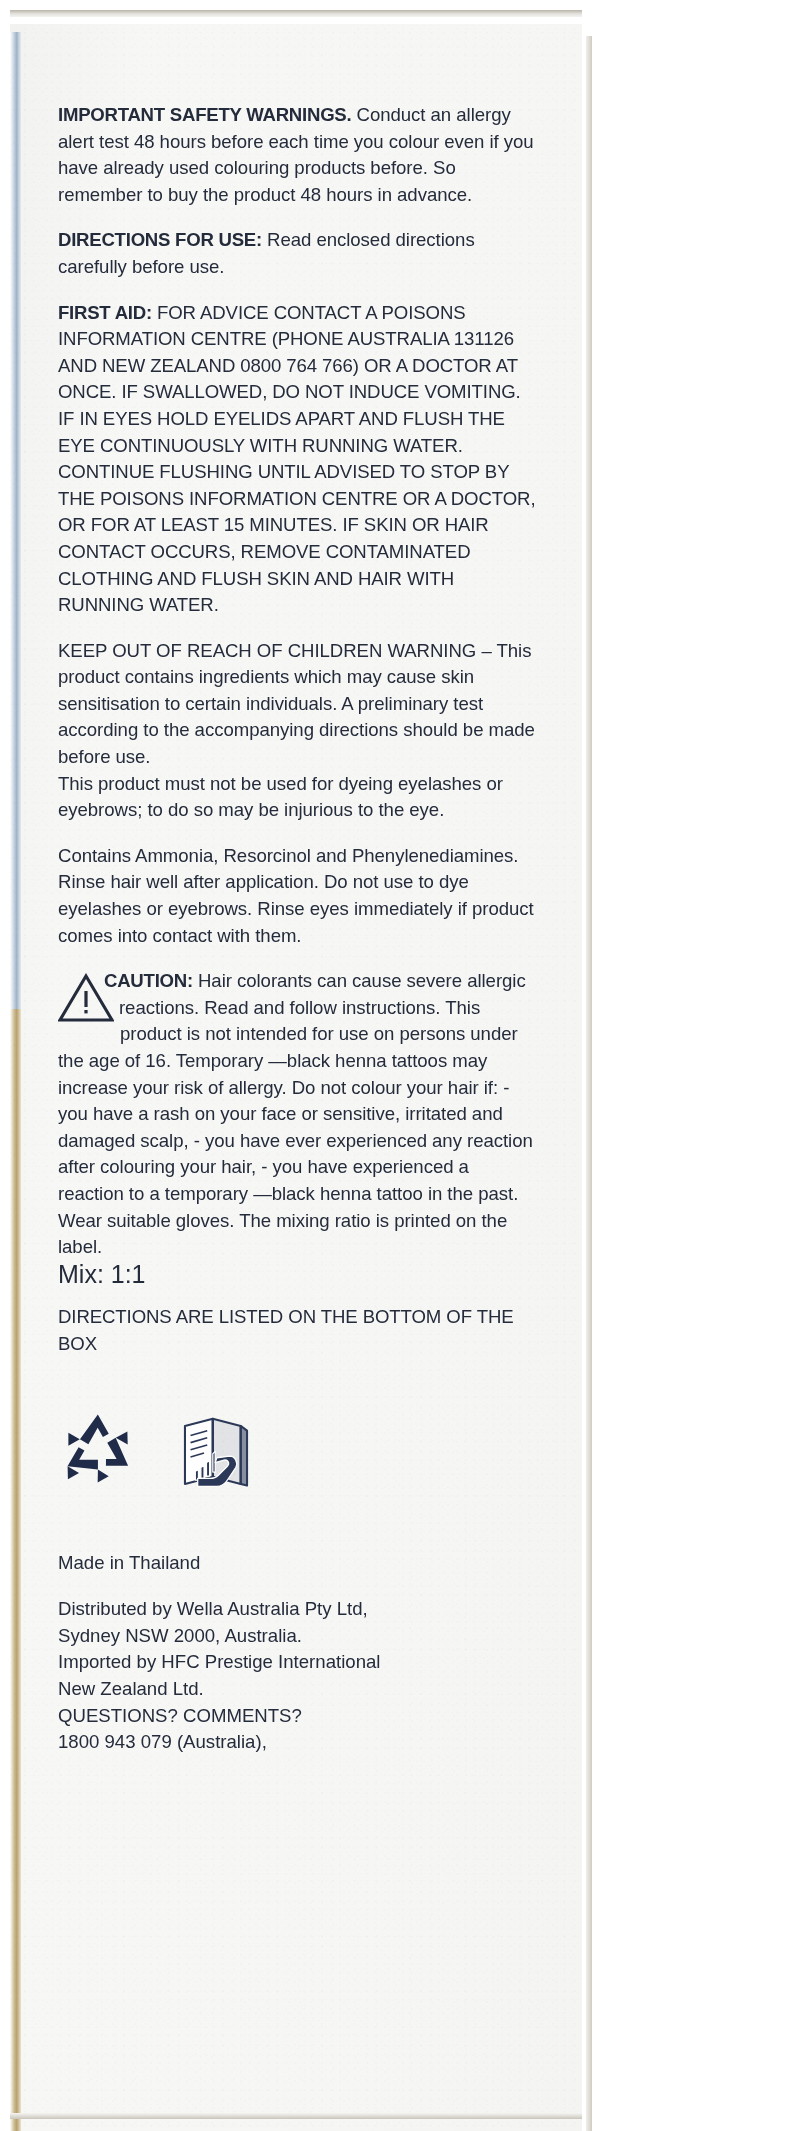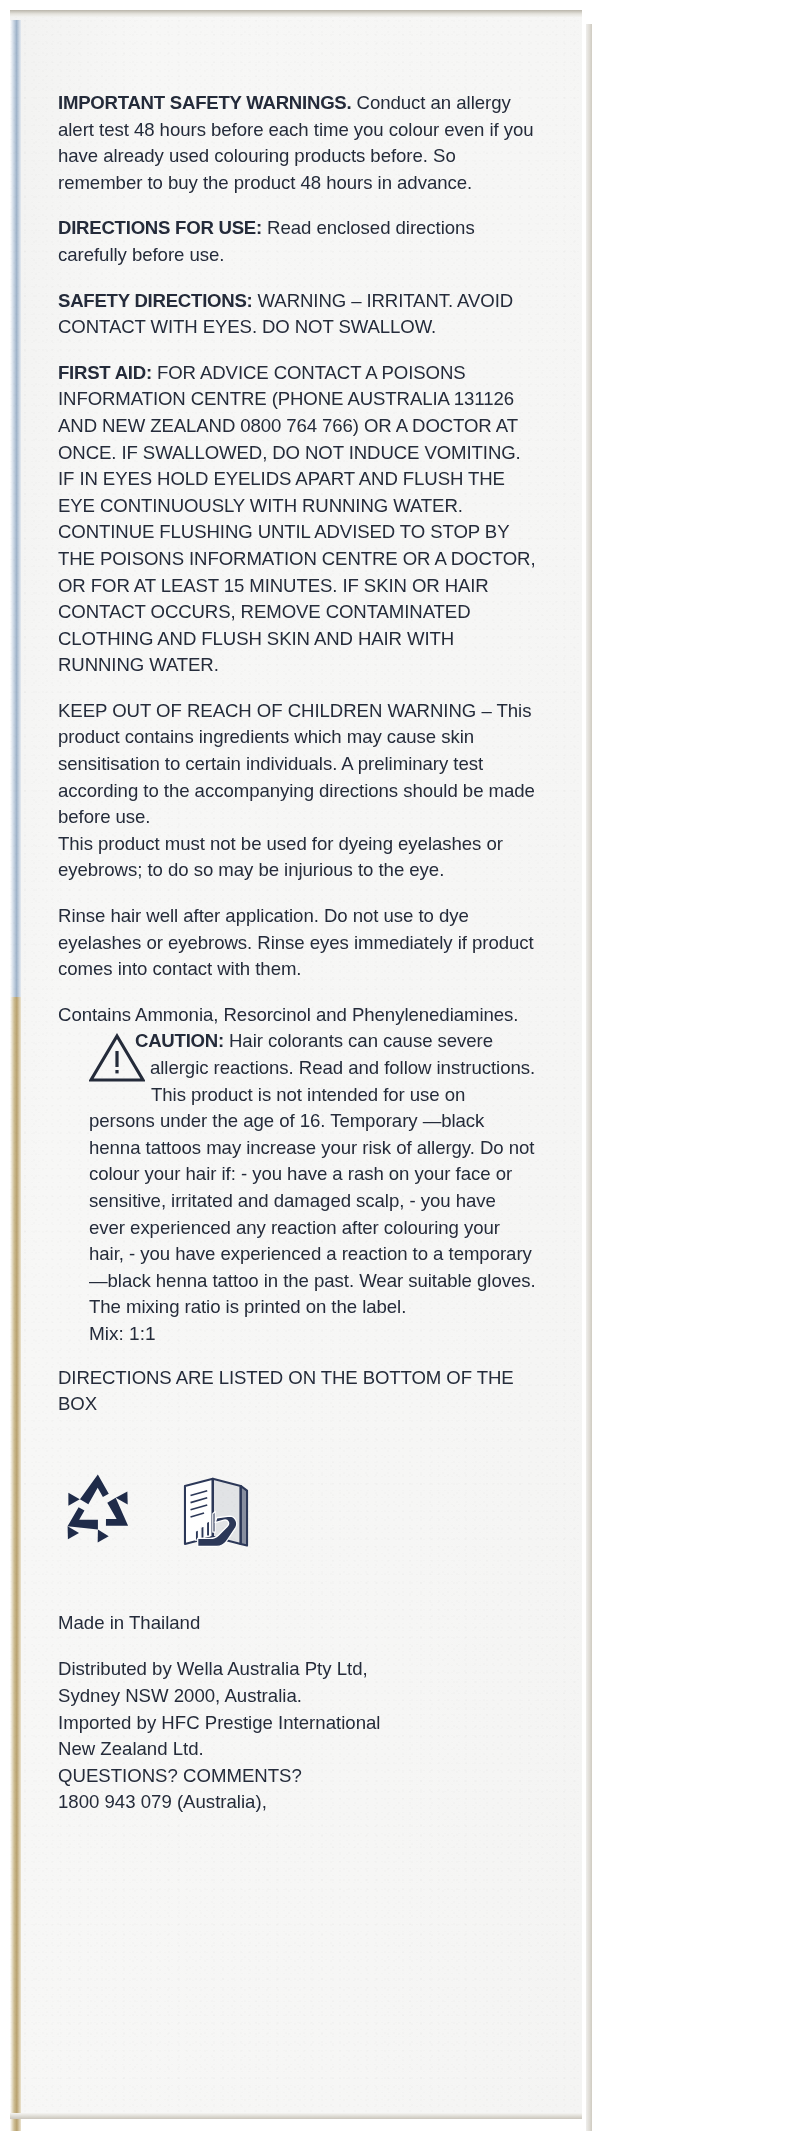--- a/index.html
+++ b/index.html
@@ -11,21 +11,21 @@
   .page {
     position:relative;
     width:800px; height:2131px;
     background:#ffffff;
     overflow:hidden;
   }
 
   
   .carton {
     position:absolute;
-    left:10px; top:12px;
+    left:10px; top:24px;
     width:572px; height:2107px;
     background:#f5f5f4;
     background-image:linear-gradient(95deg,#f2f2f1 0%,#f7f7f6 18%,#f6f6f5 70%,#f4f4f3 100%);
   }
   
   .spine {
     position:absolute;
     left:0px; top:8px;
     width:11px; height:2112px;
     background:linear-gradient(90deg,#ffffff 0%,#c7d4e2 35%,#9fb3c9 60%,#e6ebf1 100%);
@@ -81,37 +81,36 @@
   }
 
   .caps { 
     letter-spacing:-0.1px;
   }
 
   
   .caution-wrap {
     position:relative;
     margin-bottom:17px;
-    margin-left:31px;
   }
   .tri {
     float:left;
     width:56px; height:50px;
     margin:5px 6px 0 0;
     shape-outside:polygon(0 100%, 50% 0, 100% 100%);
   }
   .caution-text {
     color:#242b3a;
     font-size:18.6px;
     line-height:26.6px;
     letter-spacing:-0.05px;
   }
   .mix {
     color:#242b3a;
-    font-size:19px;
+    font-size:25px;
     line-height:26.6px;
     clear:both;
   }
 
   .ingredients {
     color:#242b3a;
     font-size:18.6px;
     line-height:26.6px;
     letter-spacing:-0.1px;
     margin-top:17px;
@@ -159,29 +158,28 @@
     <div class="spine-gold"></div>
 
     <div class="grain"></div>
 
     <div class="content">
 
       <p class="blk"><b class="hd">IMPORTANT SAFETY WARNINGS.</b><span> Conduct an allergy alert test 48 hours before each time you colour even if you have already used colouring products before. So remember to buy the product 48 hours in advance.</span></p>
 
       <p class="blk"><b class="hd">DIRECTIONS FOR USE:</b><span> Read enclosed directions carefully before use.</span></p>
 
-      <p class="blk"><b class="hd">SAFETY DIRECTIONS:</b><span class="caps"> WARNING – IRRITANT. AVOID CONTACT WITH EYES. DO NOT SWALLOW.</span></p>
 
       <p class="blk"><b class="hd">FIRST AID:</b><span class="caps"> FOR ADVICE CONTACT A POISONS INFORMATION CENTRE (PHONE AUSTRALIA 131126 AND NEW ZEALAND 0800 764 766) OR A DOCTOR AT ONCE. IF SWALLOWED, DO NOT INDUCE VOMITING. IF IN EYES HOLD EYELIDS APART AND FLUSH THE EYE CONTINUOUSLY WITH RUNNING WATER. CONTINUE FLUSHING UNTIL ADVISED TO STOP BY THE POISONS INFORMATION CENTRE OR A DOCTOR, OR FOR AT LEAST 15 MINUTES. IF SKIN OR HAIR CONTACT OCCURS, REMOVE CONTAMINATED CLOTHING AND FLUSH SKIN AND HAIR WITH RUNNING WATER.</span></p>
 
       <p class="blk tight">KEEP OUT OF REACH OF CHILDREN WARNING – This product contains ingredients which may cause skin sensitisation to certain individuals. A preliminary test according to the accompanying directions should be made before use.</p>
       <p class="blk">This product must not be used for dyeing eyelashes or eyebrows; to do so may be injurious to the eye.</p>
 
+      <p class="blk tight">Contains Ammonia, Resorcinol and Phenylenediamines.</p>
       <p class="blk">Rinse hair well after application. Do not use to dye eyelashes or eyebrows. Rinse eyes immediately if product comes into contact with them.</p>
-      <p class="blk tight">Contains Ammonia, Resorcinol and Phenylenediamines.</p>
 
       <div class="caution-wrap">
         <svg class="tri" viewBox="0 0 56 50" aria-hidden="true">
           <polygon points="28,3 54,47 2,47" fill="none" stroke="#242b3a" stroke-width="3.1" stroke-linejoin="miter"></polygon>
           <rect x="26.4" y="18" width="3.2" height="16" fill="#242b3a"></rect>
           <rect x="26.4" y="37" width="3.2" height="3.4" fill="#242b3a"></rect>
         </svg>
         <p class="caution-text"><b class="hd">CAUTION:</b><span> Hair colorants can cause severe allergic reactions. Read and follow instructions. This product is not intended for use on persons under the age of 16. Temporary —black henna tattoos may increase your risk of allergy. Do not colour your hair if: - you have a rash on your face or sensitive, irritated and damaged scalp, - you have ever experienced any reaction after colouring your hair, - you have experienced a reaction to a temporary —black henna tattoo in the past. Wear suitable gloves. The mixing ratio is printed on the label.</span></p>
         <p class="mix">Mix: 1:1</p>
       </div>

